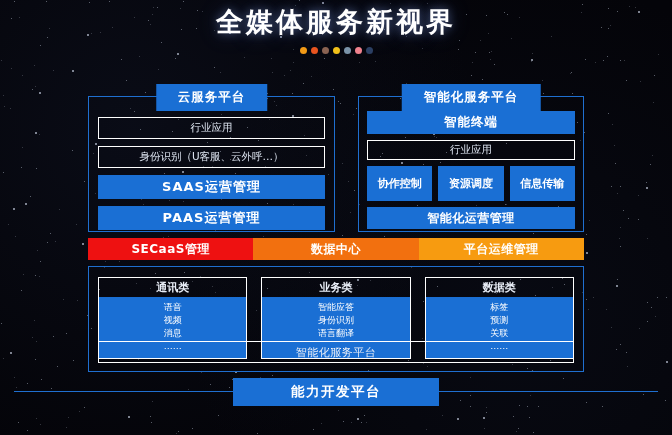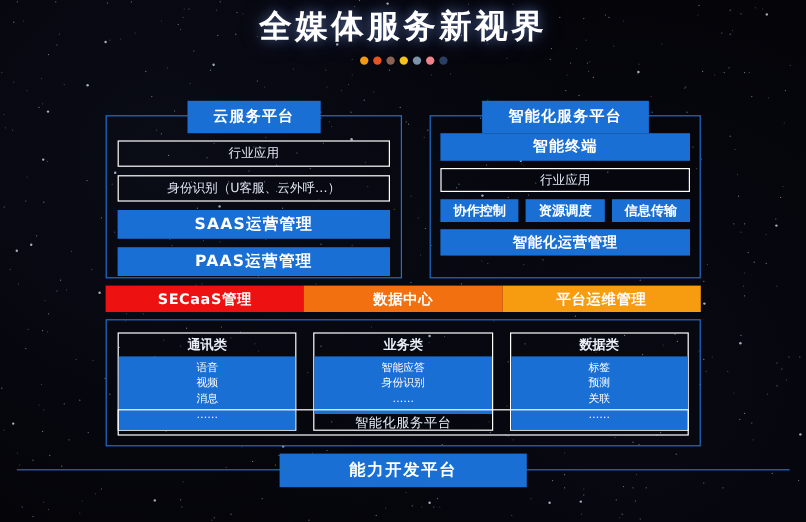--- a/index.html
+++ b/index.html
@@ -62,21 +62,21 @@
   #leftPanel .stack { position:absolute; left:9px; right:9px; top:20px; display:flex; flex-direction:column; gap:7px; }
   #leftPanel .stack > div { height:22px; font-size:10.5px; }
   #leftPanel .stack > div.big { height:24px; font-size:13px; font-weight:bold; letter-spacing:1px; }
 
   
   #rightPanel { left:358px; top:96px; width:226px; height:136px; }
   #rightPanel .stack { position:absolute; left:8px; right:8px; top:14px; display:flex; flex-direction:column; gap:6px; }
   #rightPanel .r1 { height:23px; font-size:12.5px; font-weight:bold; letter-spacing:1px; }
   #rightPanel .r2 { height:20px; font-size:10.5px; }
   #rightPanel .r3 { display:flex; gap:6px; }
-  #rightPanel .r3 > div { flex:1; height:19px; font-size:11px; font-weight:bold; }
+  #rightPanel .r3 > div { flex:1; height:35px; font-size:11px; font-weight:bold; }
   #rightPanel .r4 { height:22px; font-size:12px; font-weight:bold; letter-spacing:.5px; }
 
   
   #colorbar { position:absolute; left:88px; top:238px; width:496px; height:22px; display:flex; }
   #colorbar > div {
     flex:1; display:flex; align-items:center; justify-content:center;
     color:#ffffff; font-size:12px; font-weight:bold; letter-spacing:.5px;
   }
 
   
@@ -687,20 +687,21 @@
             <div>视频</div>
             <div>消息</div>
             <div>……</div>
           </div>
         </div>
         <div class="card">
           <div class="card-title">业务类</div>
           <div class="card-body">
             <div>智能应答</div>
             <div>身份识别</div>
+            <div>语言翻译</div>
             <div>……</div>
           </div>
         </div>
         <div class="card">
           <div class="card-title">数据类</div>
           <div class="card-body">
             <div>标签</div>
             <div>预测</div>
             <div>关联</div>
             <div>……</div>

